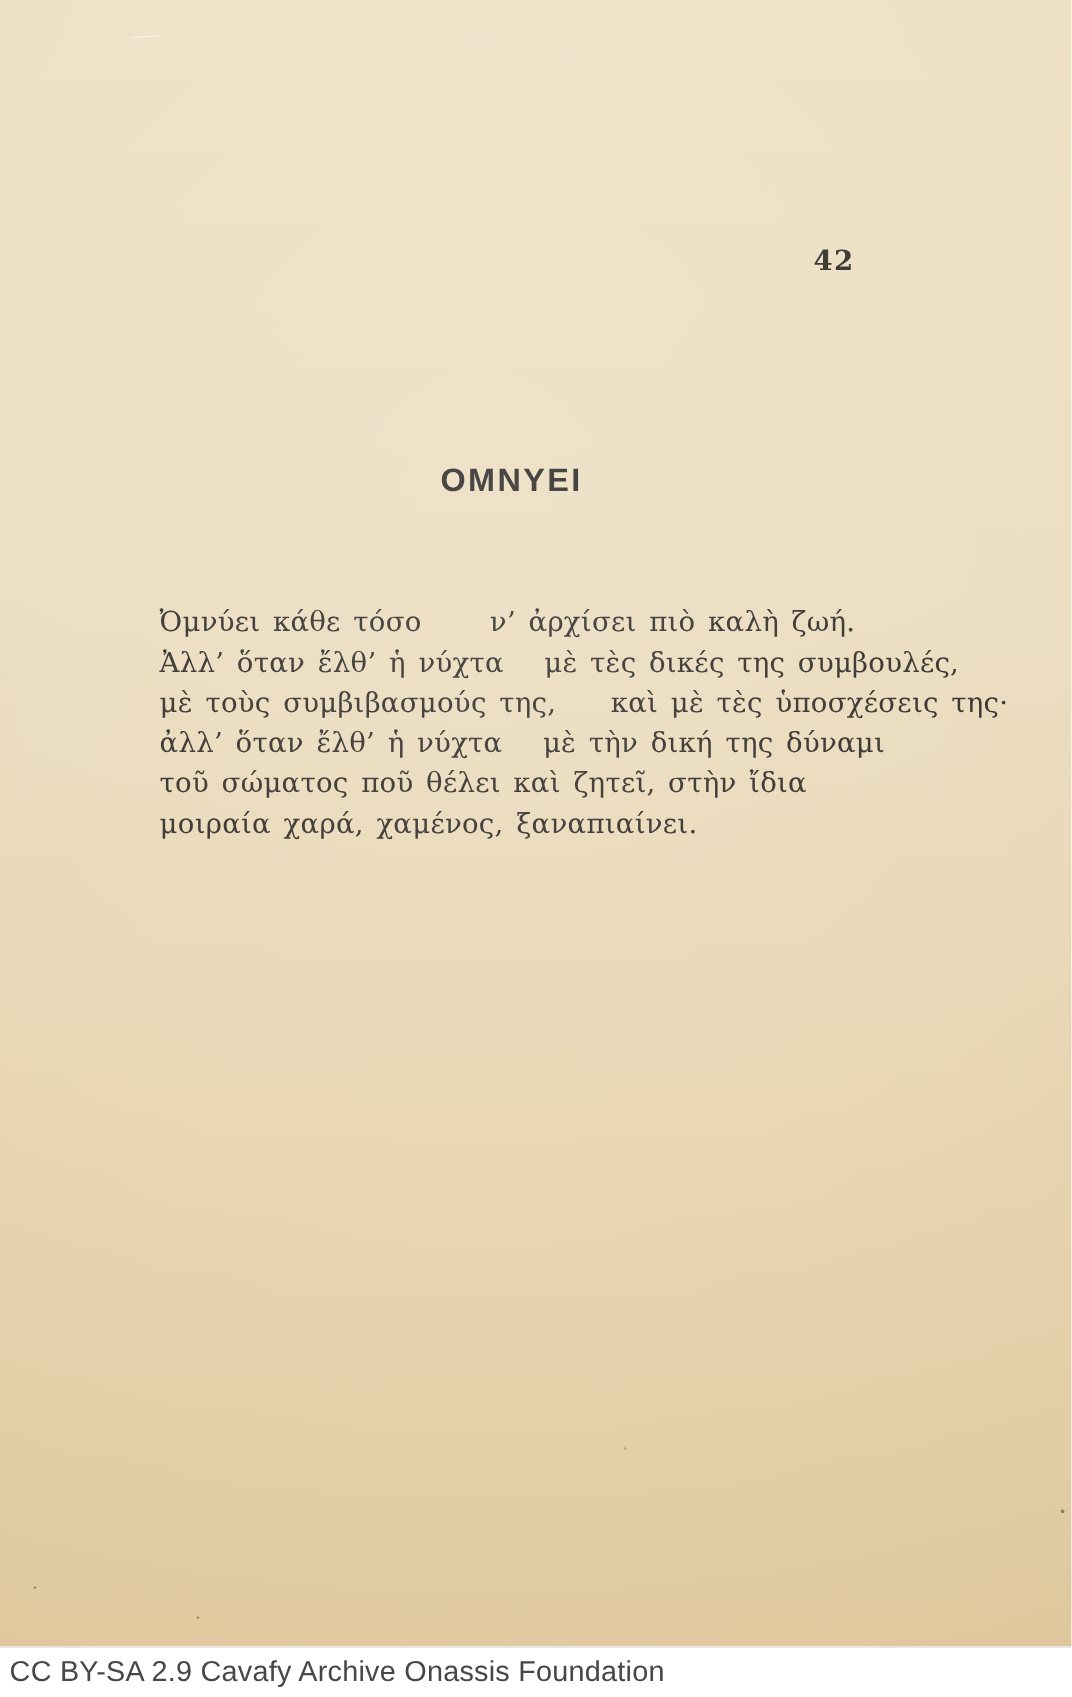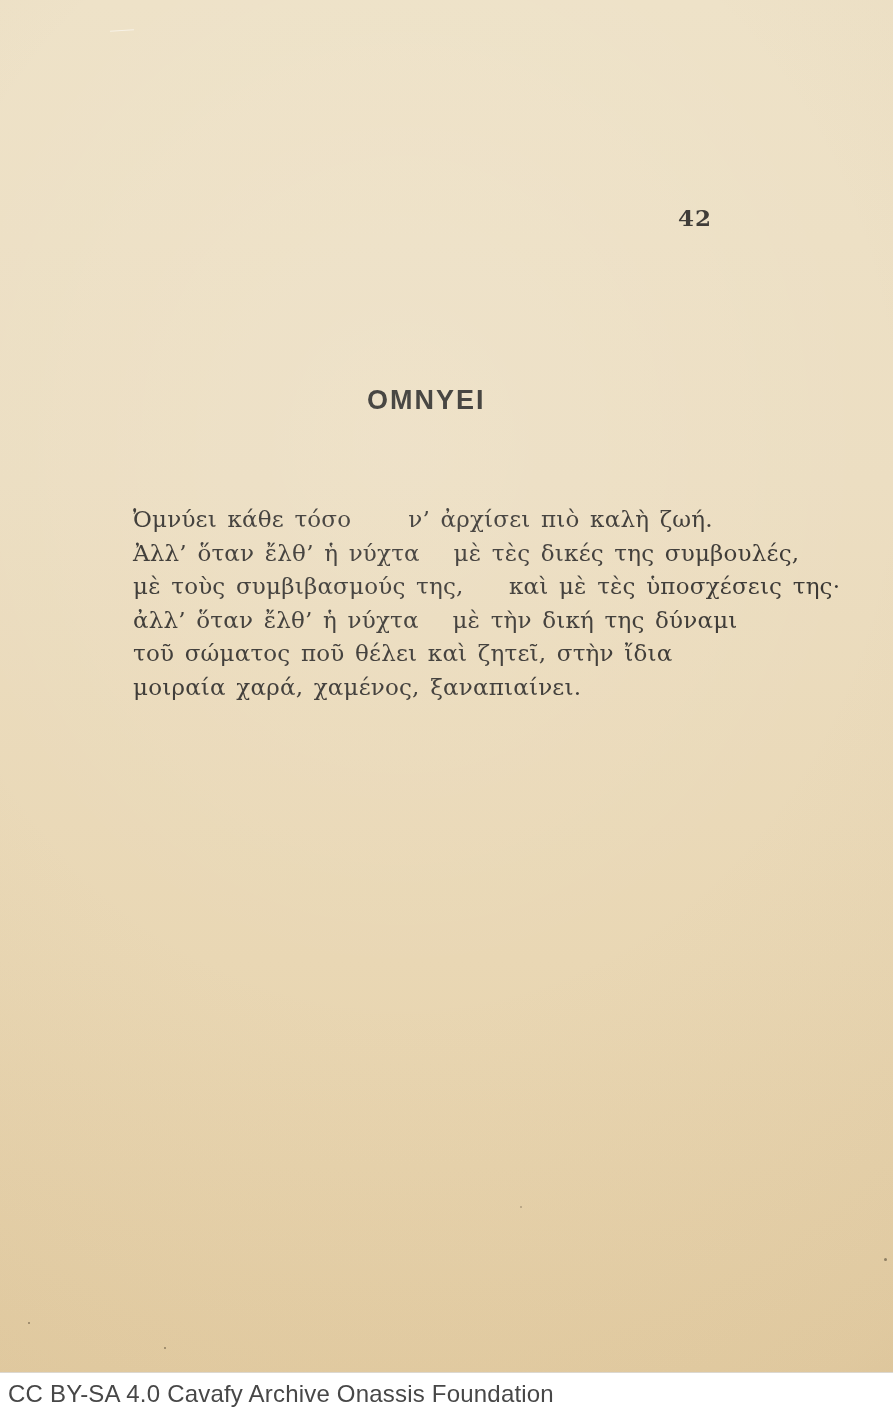--- a/index.html
+++ b/index.html
@@ -139,16 +139,16 @@
     </div>
 
     <div class="speck s1"></div>
     <div class="speck s2"></div>
     <div class="speck s3"></div>
     <div class="speck s4"></div>
     <div class="scratch"></div>
   </div>
 
   <div class="license-bar">
-    <span class="license-text">CC BY-SA 4.0 Cavafy Archive Onassis Foundation</span>
+    <span class="license-text">CC BY-SA 2.9 Cavafy Archive Onassis Foundation</span>
   </div>
 
 </div>
 
 </body></html>

